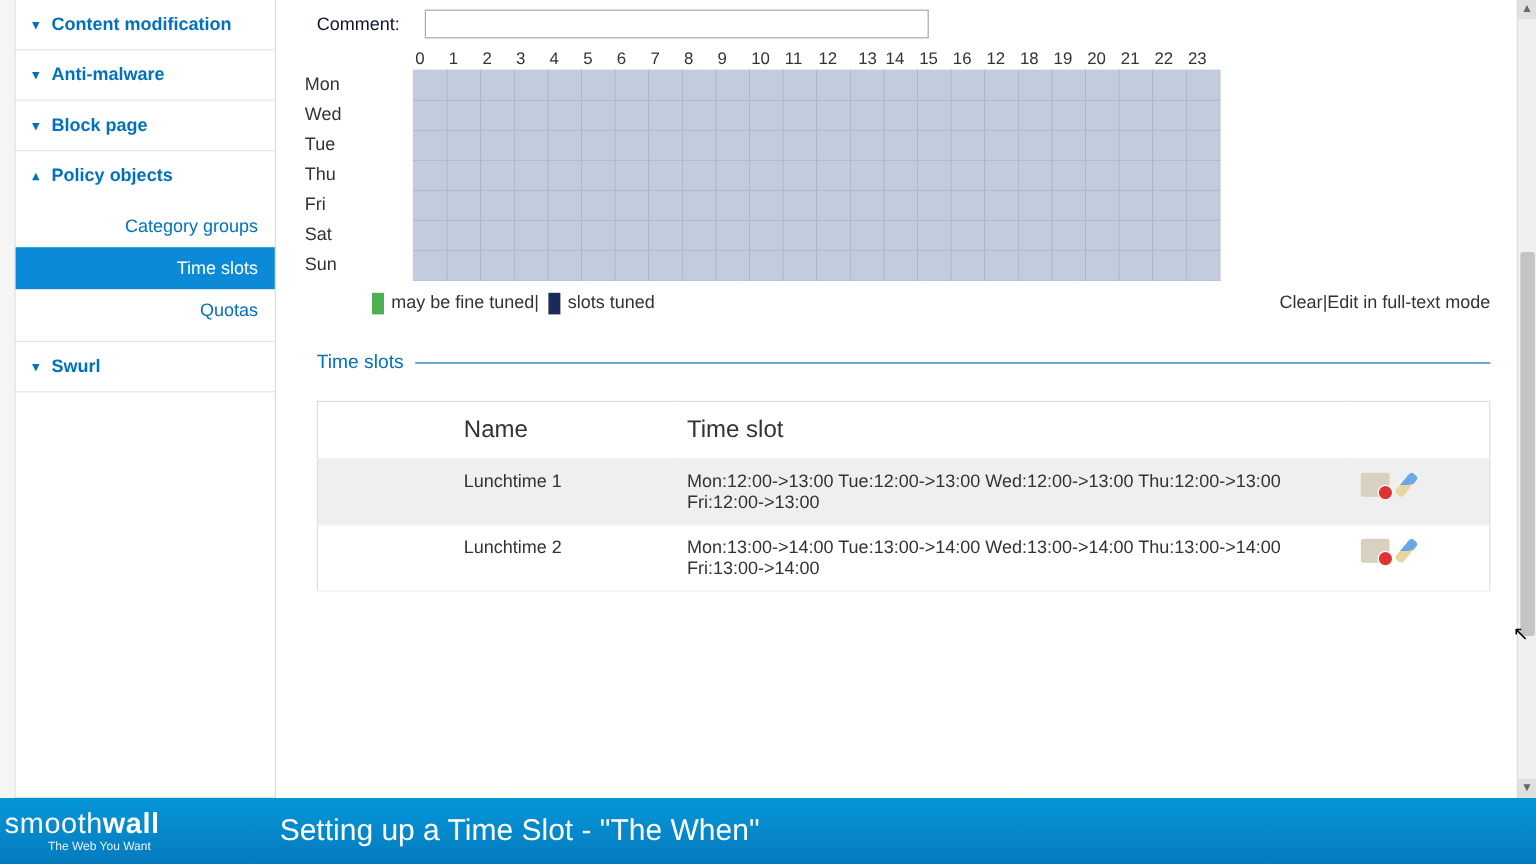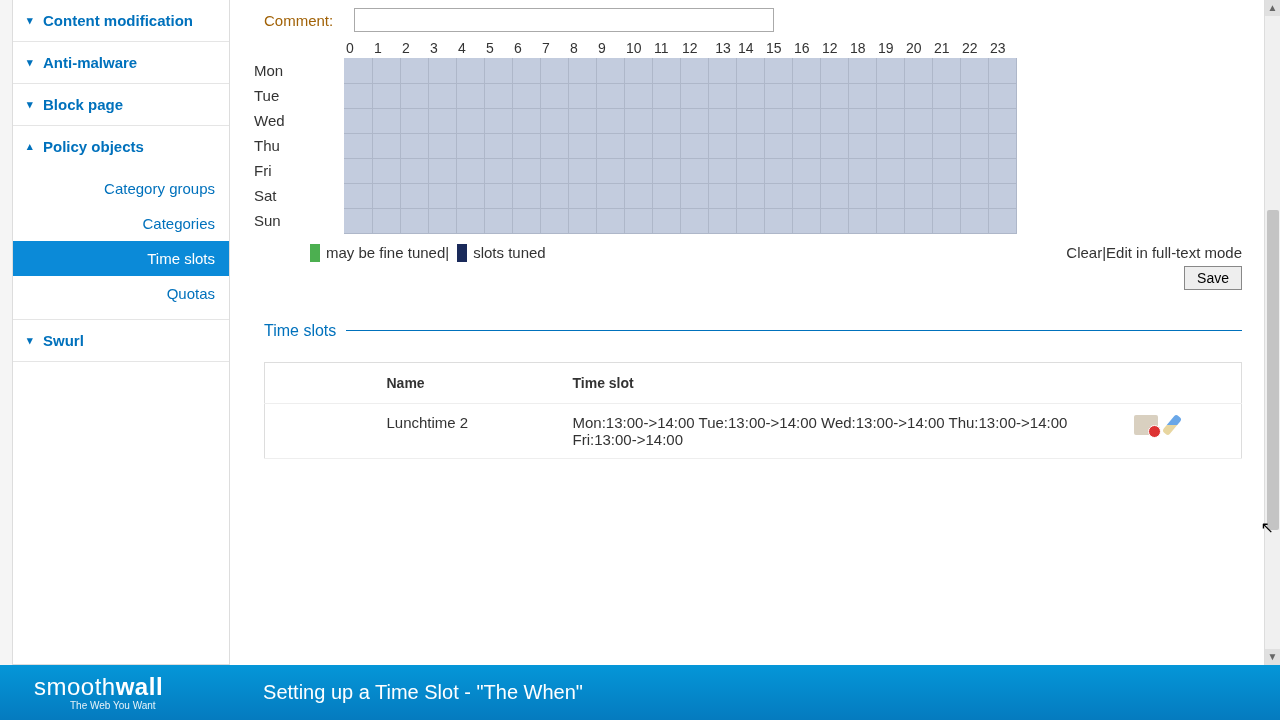--- a/index.html
+++ b/index.html
@@ -7,58 +7,58 @@
 .page { display: flex; height: 665px; background: #fff; margin: 0 12px; }
 .sidebar { width: 218px; border: 1px solid #ddd; border-top: none; background: #fff; }
 .sidebar-section { border-bottom: 1px solid #e5e5e5; }
 .sidebar-header { padding: 12px 14px; color: #0071bc; font-weight: bold; font-size: 15px; cursor: pointer; display: flex; align-items: center; gap: 6px; }
 .sidebar-header .chev { font-size: 11px; display: inline-block; width: 10px; }
 .sidebar-subitems { padding: 4px 0 8px 0; text-align: right; }
 .sidebar-subitem { padding: 9px 14px 9px 22px; color: #0071bc; cursor: pointer; font-size: 15px; }
 .sidebar-subitem.active { background: #0b8ad8; color: #fff; }
 .main { flex: 1; padding: 0 26px 20px 34px; overflow-y: auto; position: relative; }
 .form-row { display: flex; align-items: center; margin: 8px 0; }
-.form-row label { width: 90px; text-align: left; color: #a16207; font-size: 15px; }
+.form-row label { width: 90px; text-align: left; color: #0f172a; font-size: 15px; }
 .form-row input[type=text] { width: 420px; height: 24px; border: 1px solid #aaa; padding: 2px 4px; font-size: 14px; }
 .schedule-wrap { margin-left: -10px; margin-top: 6px; }
 .schedule { border-collapse: collapse; }
 .schedule th { font-weight: normal; font-size: 14px; text-align: left; padding: 0 0 2px 2px; color: #333; }
 .schedule td.daylabel { font-size: 15px; color: #333; padding-right: 10px; height: 25px; width: 90px; text-align: left; }
 .schedule td.cell { width: 28px; height: 25px; background: #c3ccde; border-right: 1px solid #aeb7c9; border-bottom: 1px solid #aeb7c9; }
 .legend-row { display: flex; align-items: center; margin-top: 10px; font-size: 15px; color: #333; }
 .legend-row .sw { width: 10px; height: 18px; display: inline-block; margin: 0 6px 0 46px; }
 .legend-row .sw.green { background: #4caf50; }
 .legend-row .sw.navy { background: #1a2a5a; margin-left: 8px; }
 .legend-row .spacer { flex: 1; }
 .legend-row a { color: #333; cursor: pointer; }
 .save-row { text-align: right; margin-top: 4px; }
 .save-row button { padding: 3px 12px; font-size: 14px; border: 1px solid #888; background: #eee; cursor: pointer; }
 .section-title { margin-top: 32px; display: flex; align-items: center; color: #0071bc; font-size: 16px; }
 .section-title .line { flex: 1; height: 1px; background: #0071bc; margin-left: 10px; }
 .slots-table { width: 100%; border: 1px solid #ddd; border-collapse: collapse; margin-top: 22px; }
-.slots-table th { text-align: left; font-weight: bold; font-size: 14px; padding: 12px 12px; border-bottom: 1px solid #eee; }
+.slots-table th { text-align: left; font-weight: normal; font-size: 20px; padding: 12px 12px; border-bottom: 1px solid #eee; }
 .slots-table td { padding: 10px 12px; font-size: 15px; vertical-align: top; border-bottom: 1px solid #eee; }
 .slots-table tr.row0 { background: #efefef; }
 .slots-table tr.row1 { background: #fff; }
 .slots-table td.lead { width: 110px; }
 .slots-table td.name { width: 186px; }
 .slots-table td.actions { width: 120px; text-align: left; white-space: nowrap; }
 .icon-btn { display: inline-block; width: 24px; height: 20px; margin-right: 10px; cursor: pointer; position: relative; vertical-align: middle; }
 .icon-del { background: #d9d0c0; border-radius: 2px; }
 .icon-del::after { content: ""; position: absolute; right: -3px; bottom: -3px; width: 11px; height: 11px; background: #d33; border-radius: 50%; border: 1px solid #fff; }
 .icon-edit { background: linear-gradient(135deg, #6aa7e8 50%, #e8d6a0 50%); border-radius: 3px; transform: rotate(40deg); width: 8px; height: 22px; }
 .scrollbar { position: absolute; right: 0; top: 0; width: 16px; height: 665px; background: #f0f0f0; border-left: 1px solid #ddd; }
 .scrollbar .arrow { height: 16px; background: #e0e0e0; font-size: 10px; text-align: center; line-height: 16px; color: #666; cursor: pointer; }
 .scrollbar .thumb { position: absolute; left: 2px; width: 12px; top: 210px; height: 320px; background: #c4c4c4; border-radius: 2px; cursor: pointer; }
-.footer { position: absolute; left: 0; right: 0; bottom: 0; height: 55px; background: linear-gradient(#0596d8, #057bbf); color: #fff; display: flex; align-items: center; padding: 0 34px; }
+.footer { position: absolute; left: 0; right: 0; bottom: 0; height: 55px; background: linear-gradient(#0596d8, #057bbf); color: #fff; display: flex; align-items: center; padding: 0 4px; }
 .footer .brand { font-size: 24px; letter-spacing: 0.5px; }
 .footer .brand .bold { font-weight: bold; }
 .footer .tagline { font-size: 10px; margin-top: 2px; margin-left: 36px; opacity: 0.9; }
 .footer .brand-wrap { display: flex; flex-direction: column; line-height: 1; }
-.footer .caption { margin-left: 100px; font-size: 20px; font-weight: 300; }
+.footer .caption { margin-left: 100px; font-size: 25px; font-weight: 300; }
 .cursor { position: absolute; right: 6px; top: 518px; font-size: 16px; color: #000; pointer-events: none; }
 </style>
 </head>
 <body>
 
 <div class="page">
   <div class="sidebar">
     <div class="sidebar-section">
       <div class="sidebar-header">
         <span class="chev">▾</span>
@@ -77,21 +77,20 @@
         <span>Block page</span>
       </div>
     </div>
     <div class="sidebar-section">
       <div class="sidebar-header">
         <span class="chev">▴</span>
         <span>Policy objects</span>
       </div>
       <div class="sidebar-subitems">
         <div class="sidebar-subitem"><span>Category groups</span></div>
-        <div class="sidebar-subitem"><span>Categories</span></div>
         <div class="sidebar-subitem active"><span>Time slots</span></div>
         <div class="sidebar-subitem"><span>Quotas</span></div>
       </div>
     </div>
     <div class="sidebar-section">
       <div class="sidebar-header">
         <span class="chev">▾</span>
         <span>Swurl</span>
       </div>
     </div>
@@ -156,48 +155,48 @@
               <td class="cell"></td>
               <td class="cell"></td>
               <td class="cell"></td>
               <td class="cell"></td>
               <td class="cell"></td>
               <td class="cell"></td>
               <td class="cell"></td>
               <td class="cell"></td>
             </tr>
             <tr>
+              <td class="daylabel">Wed</td>
+              <td class="cell"></td>
+              <td class="cell"></td>
+              <td class="cell"></td>
+              <td class="cell"></td>
+              <td class="cell"></td>
+              <td class="cell"></td>
+              <td class="cell"></td>
+              <td class="cell"></td>
+              <td class="cell"></td>
+              <td class="cell"></td>
+              <td class="cell"></td>
+              <td class="cell"></td>
+              <td class="cell"></td>
+              <td class="cell"></td>
+              <td class="cell"></td>
+              <td class="cell"></td>
+              <td class="cell"></td>
+              <td class="cell"></td>
+              <td class="cell"></td>
+              <td class="cell"></td>
+              <td class="cell"></td>
+              <td class="cell"></td>
+              <td class="cell"></td>
+              <td class="cell"></td>
+            </tr>
+            <tr>
               <td class="daylabel">Tue</td>
-              <td class="cell"></td>
-              <td class="cell"></td>
-              <td class="cell"></td>
-              <td class="cell"></td>
-              <td class="cell"></td>
-              <td class="cell"></td>
-              <td class="cell"></td>
-              <td class="cell"></td>
-              <td class="cell"></td>
-              <td class="cell"></td>
-              <td class="cell"></td>
-              <td class="cell"></td>
-              <td class="cell"></td>
-              <td class="cell"></td>
-              <td class="cell"></td>
-              <td class="cell"></td>
-              <td class="cell"></td>
-              <td class="cell"></td>
-              <td class="cell"></td>
-              <td class="cell"></td>
-              <td class="cell"></td>
-              <td class="cell"></td>
-              <td class="cell"></td>
-              <td class="cell"></td>
-            </tr>
-            <tr>
-              <td class="daylabel">Wed</td>
               <td class="cell"></td>
               <td class="cell"></td>
               <td class="cell"></td>
               <td class="cell"></td>
               <td class="cell"></td>
               <td class="cell"></td>
               <td class="cell"></td>
               <td class="cell"></td>
               <td class="cell"></td>
               <td class="cell"></td>
@@ -332,39 +331,42 @@
       <span class="sw green"></span>
       <span>may be fine tuned</span>
       <span> | </span>
       <span class="sw navy"></span>
       <span>slots tuned</span>
       <span class="spacer"></span>
       <a>Clear</a>
       <span> | </span>
       <a>Edit in full-text mode</a>
     </div>
-    <div class="save-row">
-      <button>Save</button>
-    </div>
 
     <div class="section-title">
       <span>Time slots</span>
       <span class="line"></span>
     </div>
 
     <table class="slots-table">
       <thead>
         <tr>
           <th class="lead"></th>
           <th>Name</th>
           <th>Time slot</th>
           <th></th>
         </tr>
       </thead>
       <tbody id="slots-body">
+          <tr class="row0">
+            <td class="lead"></td>
+            <td class="name">Lunchtime 1</td>
+            <td>Mon:12:00-&gt;13:00 Tue:12:00-&gt;13:00 Wed:12:00-&gt;13:00 Thu:12:00-&gt;13:00 Fri:12:00-&gt;13:00</td>
+            <td class="actions"><span class="icon-btn icon-del"></span><span class="icon-btn icon-edit"></span></td>
+          </tr>
           <tr class="row1">
             <td class="lead"></td>
             <td class="name">Lunchtime 2</td>
             <td>Mon:13:00-&gt;14:00 Tue:13:00-&gt;14:00 Wed:13:00-&gt;14:00 Thu:13:00-&gt;14:00 Fri:13:00-&gt;14:00</td>
             <td class="actions"><span class="icon-btn icon-del"></span><span class="icon-btn icon-edit"></span></td>
           </tr>
         </tbody>
     </table>
   </div>
 

